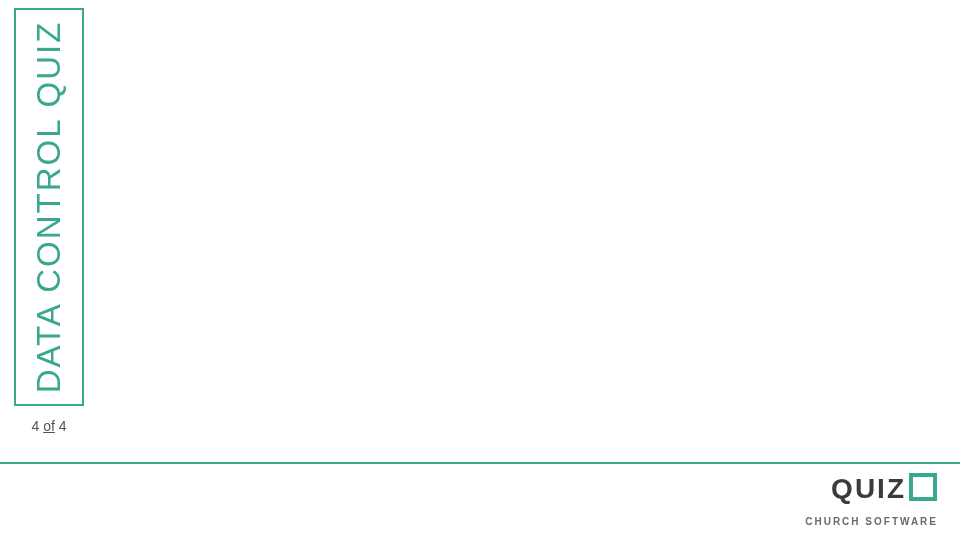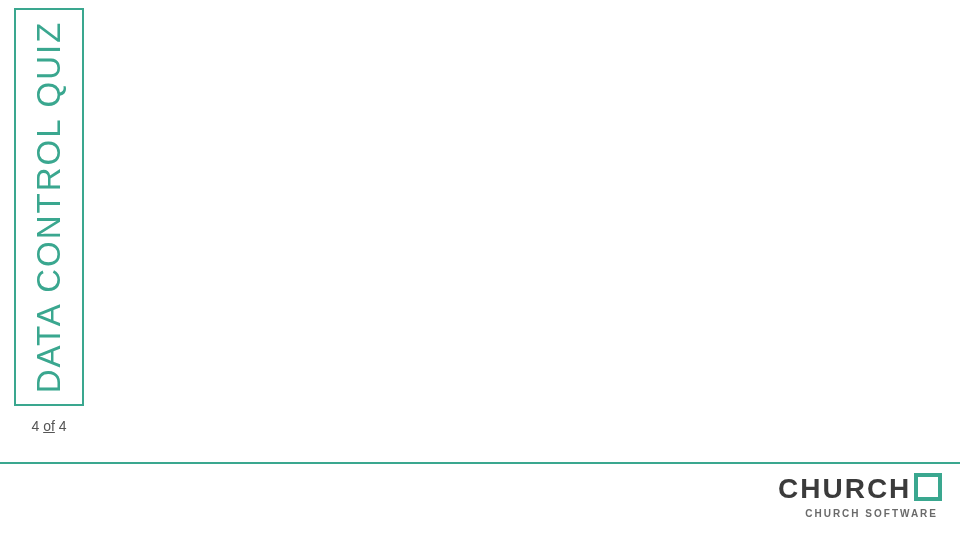--- a/index.html
+++ b/index.html
@@ -80,21 +80,21 @@
     font-size: 28px;
     font-weight: 800;
     letter-spacing: 2px;
     color: #3b3b3b;
   }
   .logo-mark {
     display: inline-block;
     vertical-align: middle;
   }
   .logo-sub {
-    margin-top: 2px;
+    margin-top: 10px;
     font-family: Arial, sans-serif;
     font-size: 10px;
     letter-spacing: 2px;
     color: #6a6a6a;
     text-align: right;
     font-weight: 600;
   }
 </style>
 </head>
 <body>
@@ -109,21 +109,21 @@
     <span class="n">4</span>
     <span class="of">of</span>
     <span class="n">4</span>
   </div>
 
 
   <div class="hr"></div>
 
   <div class="logo">
     <div class="logo-main">
-      <span class="logo-text">CHURCH</span>
+      <span class="logo-text">QUIZ</span>
       <span class="logo-mark">
         <svg width="30" height="30" viewBox="0 0 30 30">
           <rect x="3" y="3" width="24" height="24" fill="none" stroke="#3aa78f" stroke-width="4"></rect>
         </svg>
       </span>
     </div>
     <div class="logo-sub">CHURCH SOFTWARE</div>
   </div>
 
 </div>

